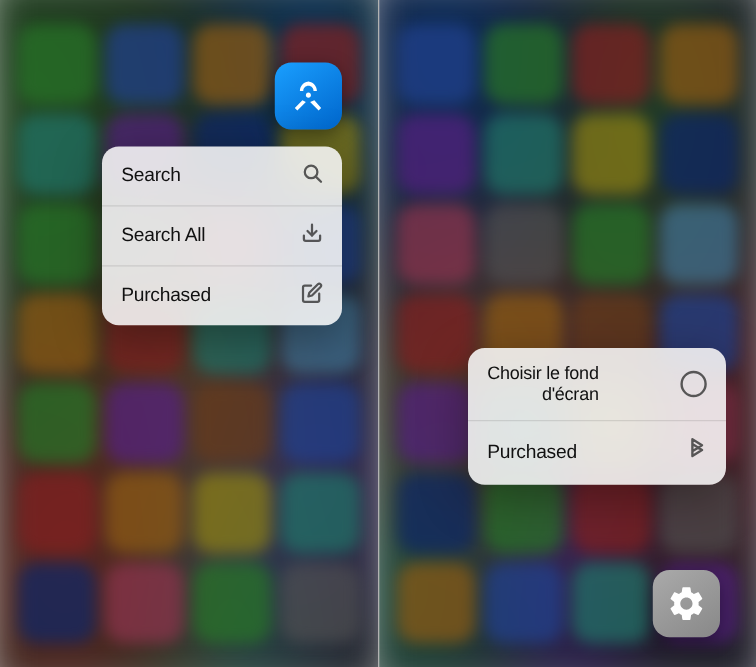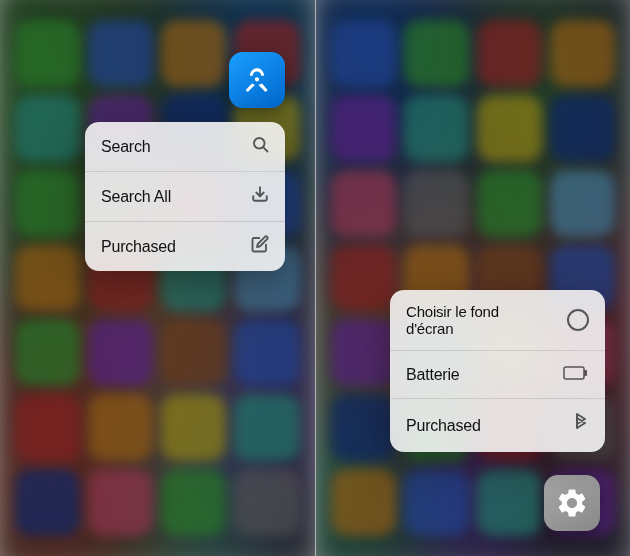--- a/index.html
+++ b/index.html
@@ -301,32 +301,23 @@
     <div class="app-icon-blur red"></div>
     <div class="app-icon-blur gray"></div>
     <div class="app-icon-blur orange"></div>
     <div class="app-icon-blur blue"></div>
     <div class="app-icon-blur teal"></div>
     <div class="app-icon-blur purple"></div>
   </div>
 
   <div class="context-menu context-menu-right">
     <div class="menu-item">
-      <span class="menu-item-label" style="font-size:15px;">Choisir le fond<br>d'écran</span>
+      <span class="menu-item-label" style="font-size:15px;text-align:right;">Choisir le fond<br>d'écran</span>
       <span class="menu-item-icon">
         <div class="icon-circle"></div>
-      </span>
-    </div>
-    <div class="menu-item">
-      <span class="menu-item-label">Batterie</span>
-      <span class="menu-item-icon">
-        <svg width="26" height="14" viewBox="0 0 26 14">
-          <rect x="1" y="1" width="20" height="12" rx="2" fill="none" stroke="#333" stroke-width="1.5"></rect>
-          <rect x="21" y="4" width="3" height="6" rx="1" fill="#333"></rect>
-        </svg>
       </span>
     </div>
     <div class="menu-item">
       <span class="menu-item-label">Purchased</span>
       <span class="menu-item-icon icon-bluetooth">
         <svg width="16" height="22" viewBox="0 0 16 22">
           <path d="M4 6l8 5-8 5V2l8 5-8 5" fill="none" stroke="#333" stroke-width="2" stroke-linecap="round" stroke-linejoin="round"></path>
         </svg>
       </span>
     </div>

